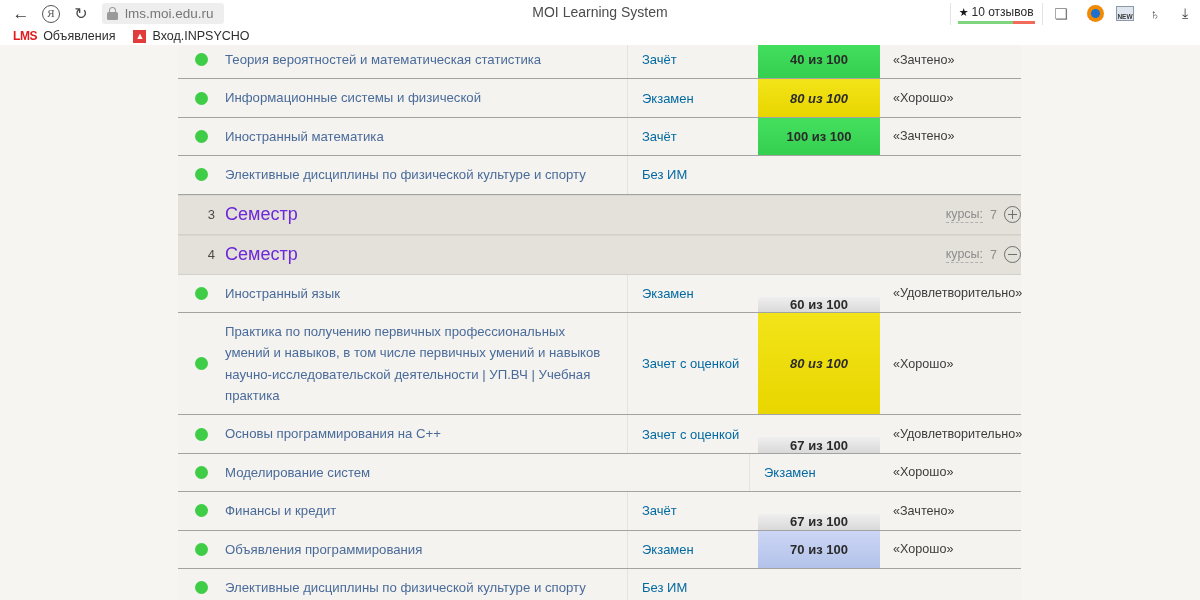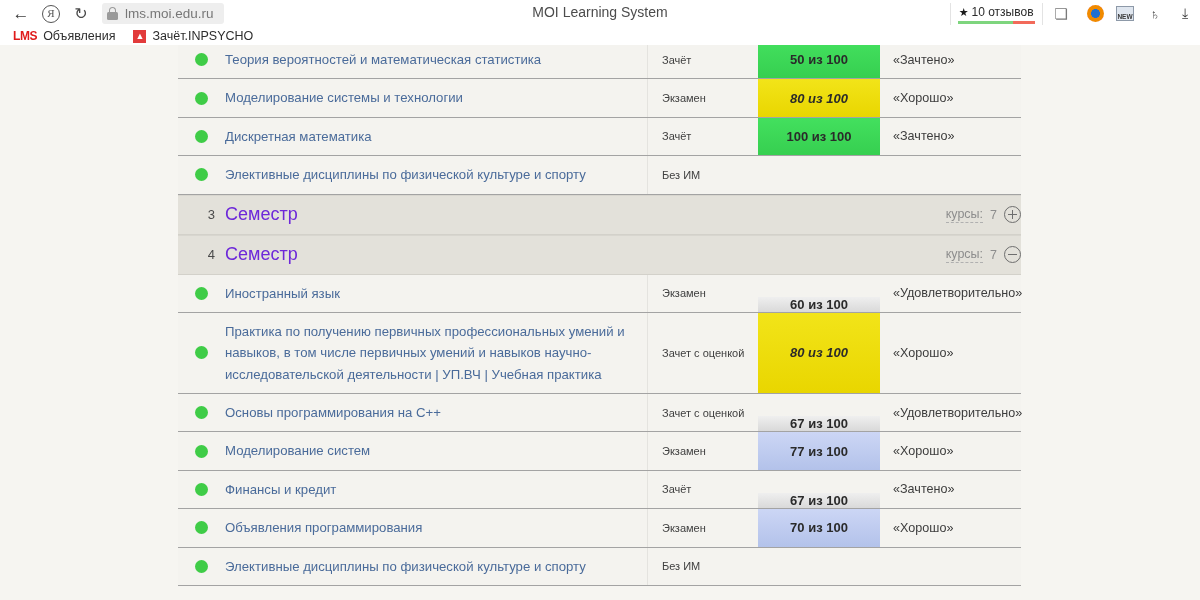--- a/index.html
+++ b/index.html
@@ -166,25 +166,25 @@
   }
   .c-name {
     flex: 1 1 auto;
     display: flex; align-items: center;
     padding: 8px 14px 8px 0;
     font-size: 13.2px;
     color: #4a6b9a;
     line-height: 1.62;
   }
   .c-type {
-    width: 111px; flex: none;
+    width: 131px; flex: none;
     display: flex; align-items: center;
     padding-left: 14px;
-    font-size: 11px;
-    color: #404040;
+    font-size: 13px;
+    color: #0369a1;
     border-left: 1px solid #e4e3df;
   }
   .c-score {
     width: 122px; flex: none;
     display: flex; align-items: center; justify-content: center;
     font-size: 13px; font-weight: bold;
     color: #2a2a2a;
   }
   .c-score.green  { background: linear-gradient(to bottom, #43e05e, #36cf50); }
   .c-score.yellow { background: linear-gradient(to bottom, #f2e419, #e9d600); font-style: italic; }
@@ -282,55 +282,55 @@
     <div id="page-title-chrome">MOI Learning System</div>
   </div>
 
   <div id="bookmarks-row">
     <div class="bm">
       <span id="lms-favicon">LMS</span>
       <span>Объявления</span>
     </div>
     <div class="bm">
       <span id="inpsycho-favicon">▲</span>
-      <span>Зачёт.INPSYCHO</span>
+      <span>Вход.INPSYCHO</span>
     </div>
   </div>
 </div>
 
 <div id="page-area">
   <div id="grades-table">
       <div class="course-row">
         <div class="c-status">
           <span class="dot"></span>
         </div>
         <div class="c-name">
           <span>Теория вероятностей и математическая статистика</span>
         </div>
         <div class="c-type">Зачёт</div>
-        <div class="c-score green">50 из 100</div>
+        <div class="c-score green">40 из 100</div>
         <div class="c-mark">«Зачтено»</div>
       </div>
       <div class="course-row">
         <div class="c-status">
           <span class="dot"></span>
         </div>
         <div class="c-name">
-          <span>Моделирование системы и технологии</span>
+          <span>Информационные системы и физической</span>
         </div>
         <div class="c-type">Экзамен</div>
         <div class="c-score yellow">80 из 100</div>
         <div class="c-mark">«Хорошо»</div>
       </div>
       <div class="course-row">
         <div class="c-status">
           <span class="dot"></span>
         </div>
         <div class="c-name">
-          <span>Дискретная математика</span>
+          <span>Иностранный математика</span>
         </div>
         <div class="c-type">Зачёт</div>
         <div class="c-score green">100 из 100</div>
         <div class="c-mark">«Зачтено»</div>
       </div>
       <div class="course-row">
         <div class="c-status">
           <span class="dot"></span>
         </div>
         <div class="c-name">
@@ -392,21 +392,20 @@
         <div class="c-mark">«Удовлетворительно»</div>
       </div>
       <div class="course-row">
         <div class="c-status">
           <span class="dot"></span>
         </div>
         <div class="c-name">
           <span>Моделирование систем</span>
         </div>
         <div class="c-type">Экзамен</div>
-        <div class="c-score blue">77 из 100</div>
         <div class="c-mark">«Хорошо»</div>
       </div>
       <div class="course-row">
         <div class="c-status">
           <span class="dot"></span>
         </div>
         <div class="c-name">
           <span>Финансы и кредит</span>
         </div>
         <div class="c-type">Зачёт</div>

